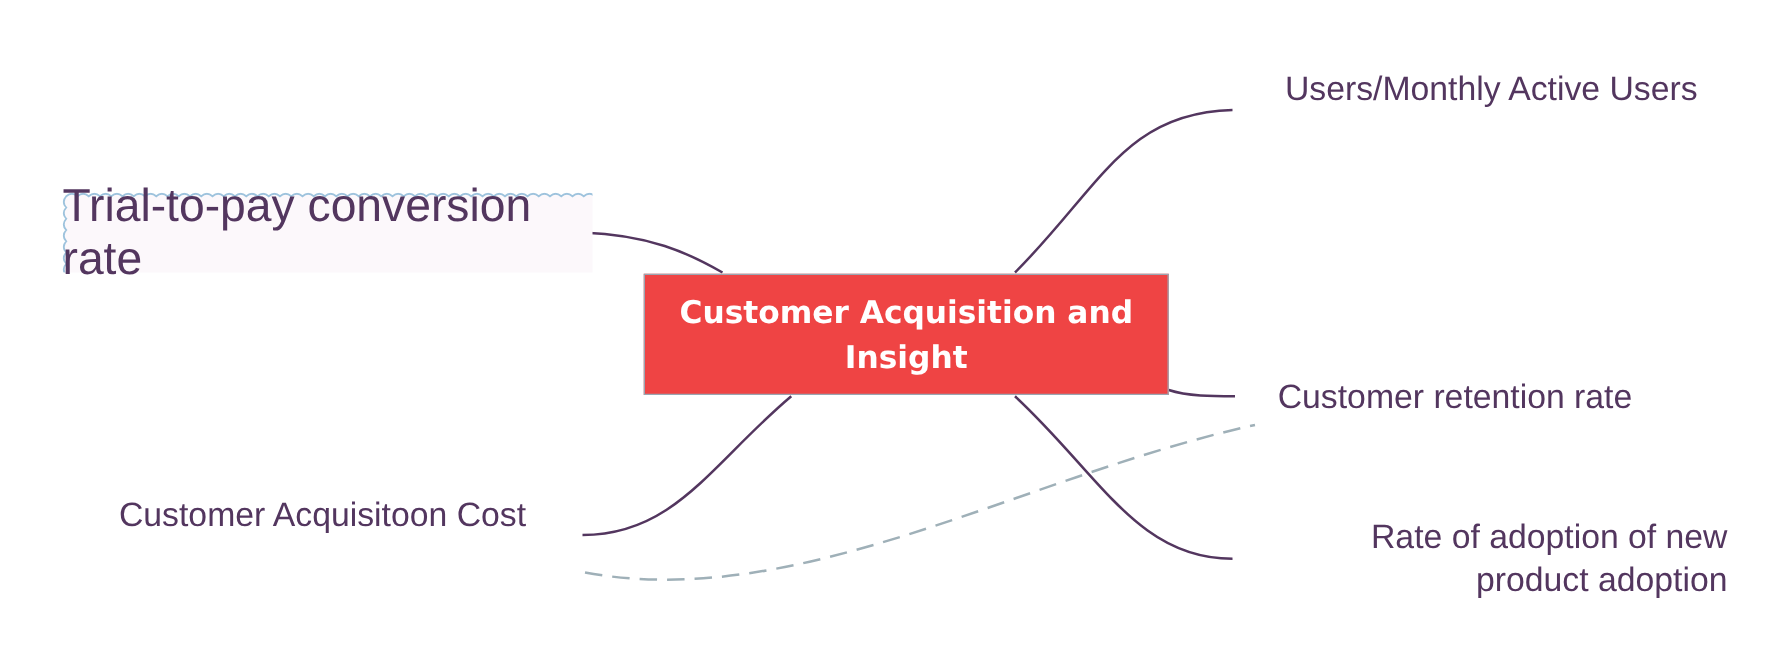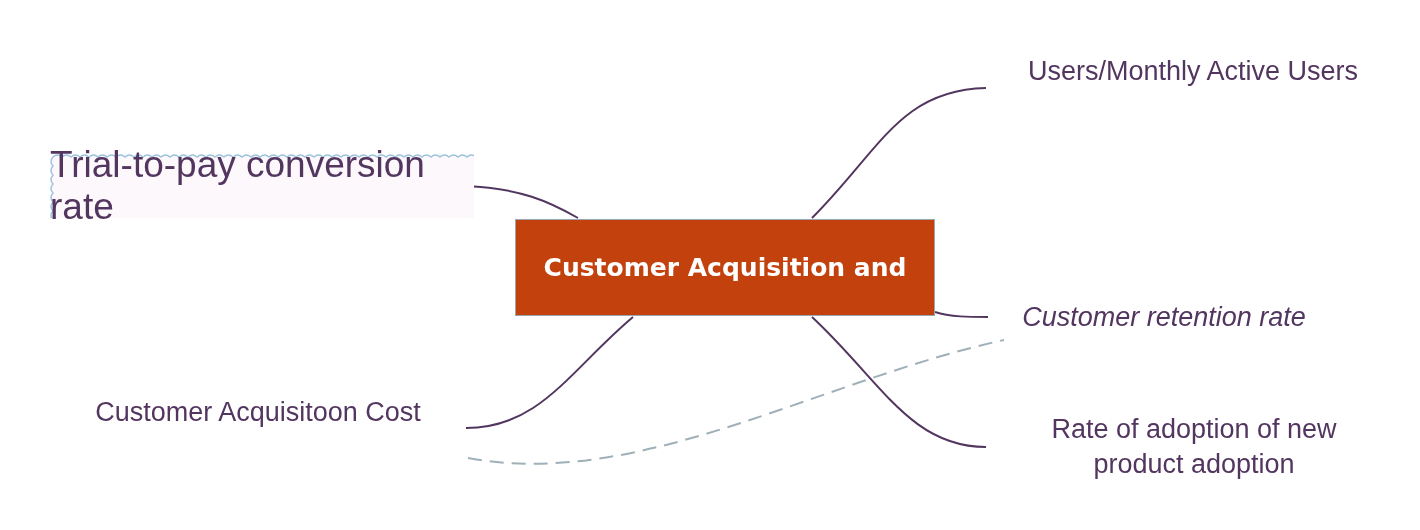--- a/index.html
+++ b/index.html
@@ -2,21 +2,21 @@
 <html><head>
   <meta charset="utf-8">
   <style>
     html, body { margin: 0; padding: 0; background: #ffffff; }
     body { width: 1420px; height: 530px; position: relative; overflow: hidden;
            font-family: "Liberation Sans", sans-serif; }
     svg.links { position: absolute; left: 0; top: 0; }
     .topic { position: absolute; color: #53365f; font-size: 27px; line-height: 35px;
              text-align: center; white-space: nowrap; }
     .central { position: absolute; left: 515px; top: 219px; width: 420px; height: 97px;
-               background: #c2410c; border: 1.5px solid #9aa6b2; box-sizing: border-box;
+               background: #ef4444; border: 1.5px solid #9aa6b2; box-sizing: border-box;
                display: flex; align-items: center; justify-content: center; text-align: center;
                color: #ffffff; font-family: "DejaVu Sans", sans-serif; font-weight: bold;
                font-size: 25px; line-height: 36px; }
     .trial-box { position: absolute; left: 50px; top: 154px; width: 424px; height: 64px; }
     .trial-box svg { position: absolute; left: 0; top: 0; }
     .trial-box .label { position: absolute; left: 0; top: 0; width: 424px; height: 64px;
                         display: flex; align-items: center; justify-content: center;
                         color: #53365f; font-size: 37px; }
   </style>
 </head>
@@ -34,31 +34,32 @@
 <div class="trial-box">
   <svg width="424" height="64">
     <path id="wavy" fill="#fcf8fb" stroke="#9ec3dd" stroke-width="1.5" d="M3,3 q4.5,-4 9,0 q4.5,-4 9,0 q4.5,-4 9,0 q4.5,-4 9,0 q4.5,-4 9,0 q4.5,-4 9,0 q4.5,-4 9,0 q4.5,-4 9,0 q4.5,-4 9,0 q4.5,-4 9,0 q4.5,-4 9,0 q4.5,-4 9,0 q4.5,-4 9,0 q4.5,-4 9,0 q4.5,-4 9,0 q4.5,-4 9,0 q4.5,-4 9,0 q4.5,-4 9,0 q4.5,-4 9,0 q4.5,-4 9,0 q4.5,-4 9,0 q4.5,-4 9,0 q4.5,-4 9,0 q4.5,-4 9,0 q4.5,-4 9,0 q4.5,-4 9,0 q4.5,-4 9,0 q4.5,-4 9,0 q4.5,-4 9,0 q4.5,-4 9,0 q4.5,-4 9,0 q4.5,-4 9,0 q4.5,-4 9,0 q4.5,-4 9,0 q4.5,-4 9,0 q4.5,-4 9,0 q4.5,-4 9,0 q4.5,-4 9,0 q4.5,-4 9,0 q4.5,-4 9,0 q4.5,-4 9,0 q4.5,-4 9,0 q4.5,-4 9,0 q4.5,-4 9,0 q4.5,-4 9,0 q4.5,-4 9,0 q4.5,-4 9,0 q4,4.5 0,9 q4,4.5 0,9 q4,4.5 0,9 q4,4.5 0,9 q4,4.5 0,9 q4,4.5 0,9 q4,4.5 0,9 q-4.5,4 -9,0 q-4.5,4 -9,0 q-4.5,4 -9,0 q-4.5,4 -9,0 q-4.5,4 -9,0 q-4.5,4 -9,0 q-4.5,4 -9,0 q-4.5,4 -9,0 q-4.5,4 -9,0 q-4.5,4 -9,0 q-4.5,4 -9,0 q-4.5,4 -9,0 q-4.5,4 -9,0 q-4.5,4 -9,0 q-4.5,4 -9,0 q-4.5,4 -9,0 q-4.5,4 -9,0 q-4.5,4 -9,0 q-4.5,4 -9,0 q-4.5,4 -9,0 q-4.5,4 -9,0 q-4.5,4 -9,0 q-4.5,4 -9,0 q-4.5,4 -9,0 q-4.5,4 -9,0 q-4.5,4 -9,0 q-4.5,4 -9,0 q-4.5,4 -9,0 q-4.5,4 -9,0 q-4.5,4 -9,0 q-4.5,4 -9,0 q-4.5,4 -9,0 q-4.5,4 -9,0 q-4.5,4 -9,0 q-4.5,4 -9,0 q-4.5,4 -9,0 q-4.5,4 -9,0 q-4.5,4 -9,0 q-4.5,4 -9,0 q-4.5,4 -9,0 q-4.5,4 -9,0 q-4.5,4 -9,0 q-4.5,4 -9,0 q-4.5,4 -9,0 q-4.5,4 -9,0 q-4.5,4 -9,0 q-4.5,4 -9,0 q-4,-4.5 0,-9 q-4,-4.5 0,-9 q-4,-4.5 0,-9 q-4,-4.5 0,-9 q-4,-4.5 0,-9 q-4,-4.5 0,-9 q-4,-4.5 0,-9 Z"></path>
   </svg>
   <div class="label">Trial-to-pay conversion rate</div>
 </div>
 
 <div class="central">
   <div>
     <div>Customer Acquisition and</div>
+    <div>Insight</div>
   </div>
 </div>
 
 <div class="topic" style="left:1000px; top:54px; width:386px;">
   <div>Users/Monthly Active Users</div>
 </div>
 
-<div class="topic" style="left:996px; top:300px; width:336px;font-style:italic;">
+<div class="topic" style="left:996px; top:300px; width:336px;">
   <div>Customer retention rate</div>
 </div>
 
 <div class="topic" style="left:60px; top:395px; width:396px;">
   <div>Customer Acquisitoon Cost</div>
 </div>
 
-<div class="topic" style="left:1006px; top:412px; width:376px;">
+<div class="topic" style="left:1006px; top:412px; width:376px;text-align:right;">
   <div>Rate of adoption of new</div>
   <div>product adoption</div>
 </div>
 
 </body></html>

